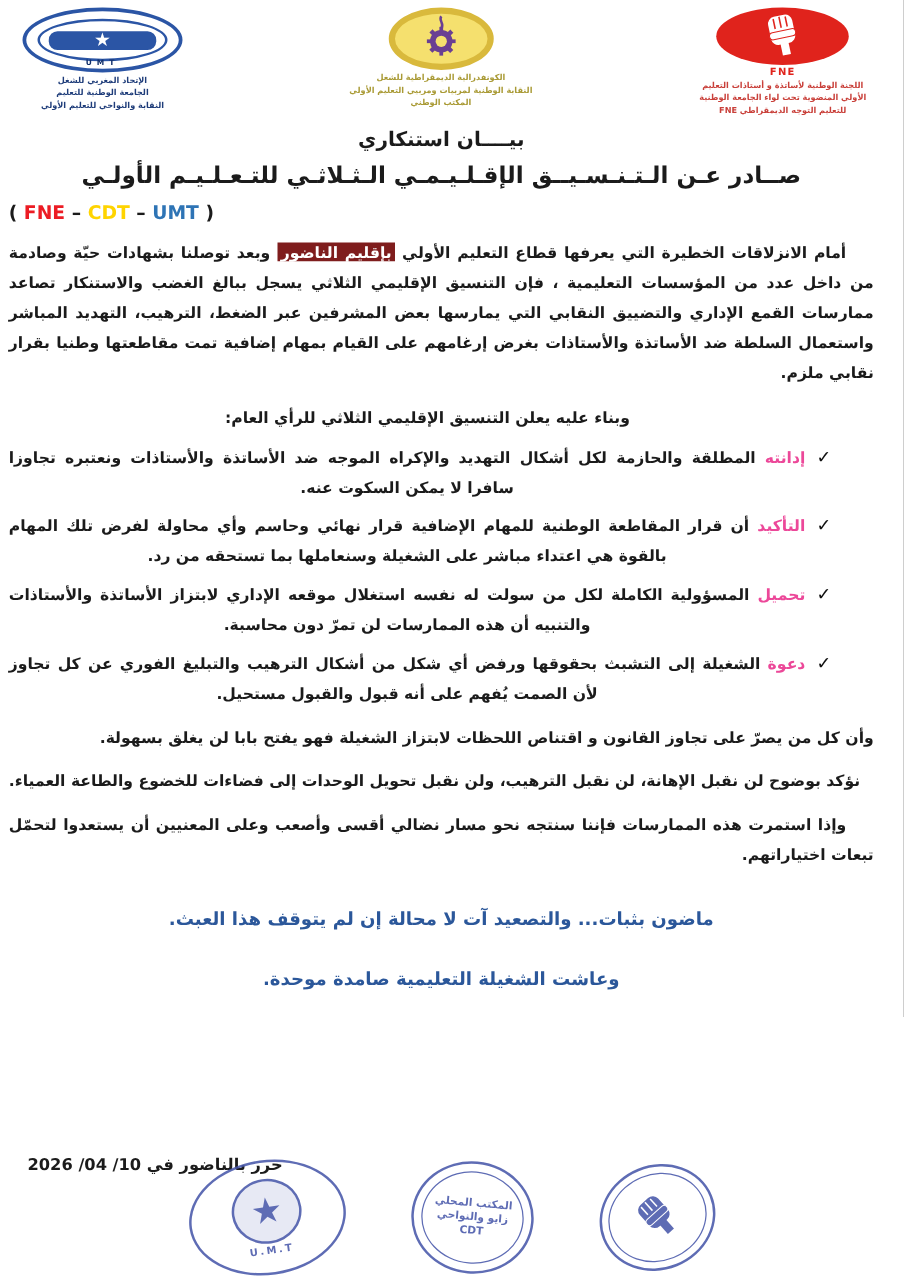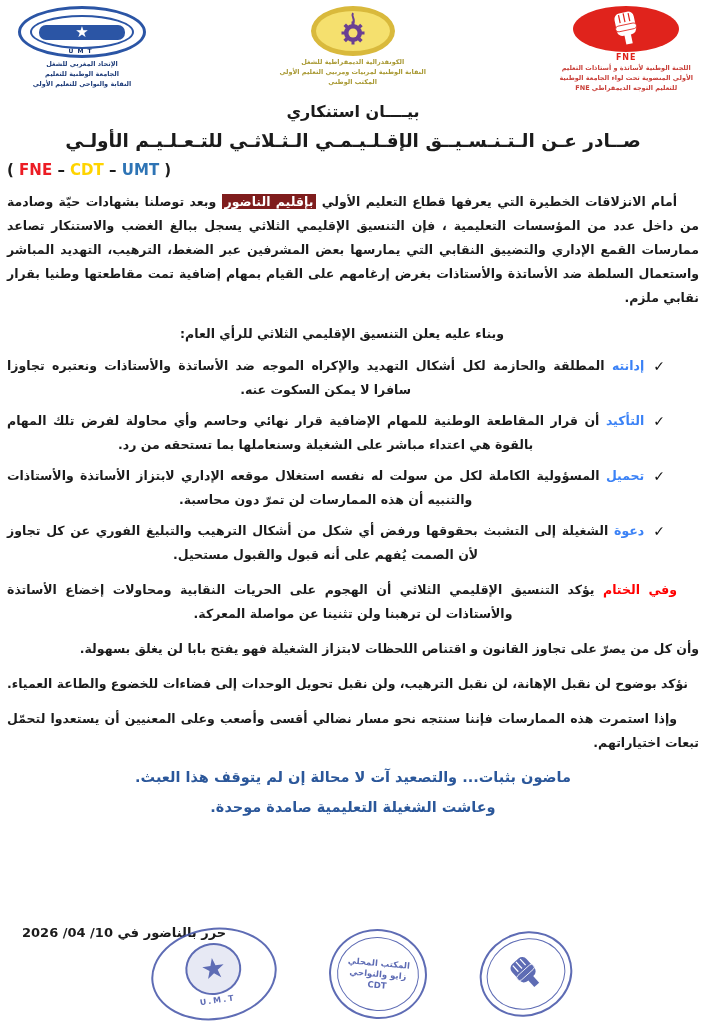--- a/index.html
+++ b/index.html
@@ -48,25 +48,25 @@
   
   .para { font-size:12.5px; font-weight:700; line-height:24px; text-align:justify; margin-top:11px; }
   .para-indent { text-indent:22px; }
   .hl { background:#7f1d1d; color:#ffffff; padding:0 3px; }
   .announce { font-size:12.5px; font-weight:700; line-height:24px; text-align:center; margin-top:12px; text-indent:22px; }
 
   .bullets { margin-top:8px; }
   .bullet { display:flex; gap:9px; margin-top:7px; padding-right:34px; }
   .check { font-size:14px; font-weight:700; line-height:24px; color:#111; flex:0 0 auto; }
   .bullet-text { flex:1; font-size:12.5px; font-weight:700; line-height:24px; text-align:justify; text-align-last:center; }
-  .lead-blue { color:#3b82f6;margin-top:27px; }
+  .lead-blue { color:#ec4899;margin-top:27px; }
   .lead-red { color:#ff0000; }
   .center-last { text-align-last:center; }
 
-  .slogan { text-align:center; color:#2b579a; font-size:14.5px; font-weight:700; margin-top:14px; }
+  .slogan { text-align:center; color:#2b579a; font-size:14.5px; font-weight:700; margin-top:32px; }
 
   
   .date-line { position:absolute; left:22px; bottom:84px; font-size:13px; font-weight:700; direction:rtl; }
 
   .stamps-row { position:absolute; bottom:4px; left:0; width:100%; display:flex;
     justify-content:center; align-items:center; gap:52px; }
   .stamp { opacity:.85; }
   .stamp-fne { width:94px; height:84px; border:2px solid #4353a8; border-radius:50%;
     display:flex; align-items:center; justify-content:center; transform:rotate(-22deg); }
   .stamp-fne-inner { width:80px; height:70px; border:1px solid #4353a8; border-radius:50%;
@@ -180,21 +180,20 @@
       <div class="bullet">
         <span class="check">✓</span>
         <div class="bullet-text"><span class="lead-blue">تحميل</span><span> المسؤولية الكاملة لكل من سولت له نفسه استغلال موقعه الإداري لابتزاز الأساتذة والأستاذات والتنبيه أن هذه الممارسات لن تمرّ دون محاسبة.</span></div>
       </div>
       <div class="bullet">
         <span class="check">✓</span>
         <div class="bullet-text"><span class="lead-blue">دعوة</span><span> الشغيلة إلى التشبث بحقوقها ورفض أي شكل من أشكال الترهيب والتبليغ الفوري عن كل تجاوز لأن الصمت يُفهم على أنه قبول والقبول مستحيل.</span></div>
       </div>
     </div>
 
-    <p class="para para-indent center-last"><span class="lead-red">وفي الختام</span><span> يؤكد التنسيق الإقليمي الثلاثي أن الهجوم على الحريات النقابية ومحاولات إخضاع الأساتذة والأستاذات لن ترهبنا ولن تثنينا عن مواصلة المعركة.</span></p>
 
     <p class="para" style="text-align:right">وأن كل من يصرّ على تجاوز القانون و اقتناص اللحظات لابتزاز الشغيلة فهو يفتح بابا لن يغلق بسهولة.</p>
     <p class="para" style="text-align:left">نؤكد بوضوح لن نقبل الإهانة، لن نقبل الترهيب، ولن نقبل تحويل الوحدات إلى فضاءات للخضوع والطاعة العمياء.</p>
     <p class="para para-indent">وإذا استمرت هذه الممارسات فإننا سنتجه نحو مسار نضالي أقسى وأصعب وعلى المعنيين أن يستعدوا لتحمّل تبعات اختياراتهم.</p>
 
     <div class="slogan">ماضون بثبات... والتصعيد آت لا محالة إن لم يتوقف هذا العبث.</div>
     <div class="slogan">وعاشت الشغيلة التعليمية صامدة موحدة.</div>
   </div>
 
   <div class="date-line">حرر بالناضور في 10/ 04/ 2026</div>

